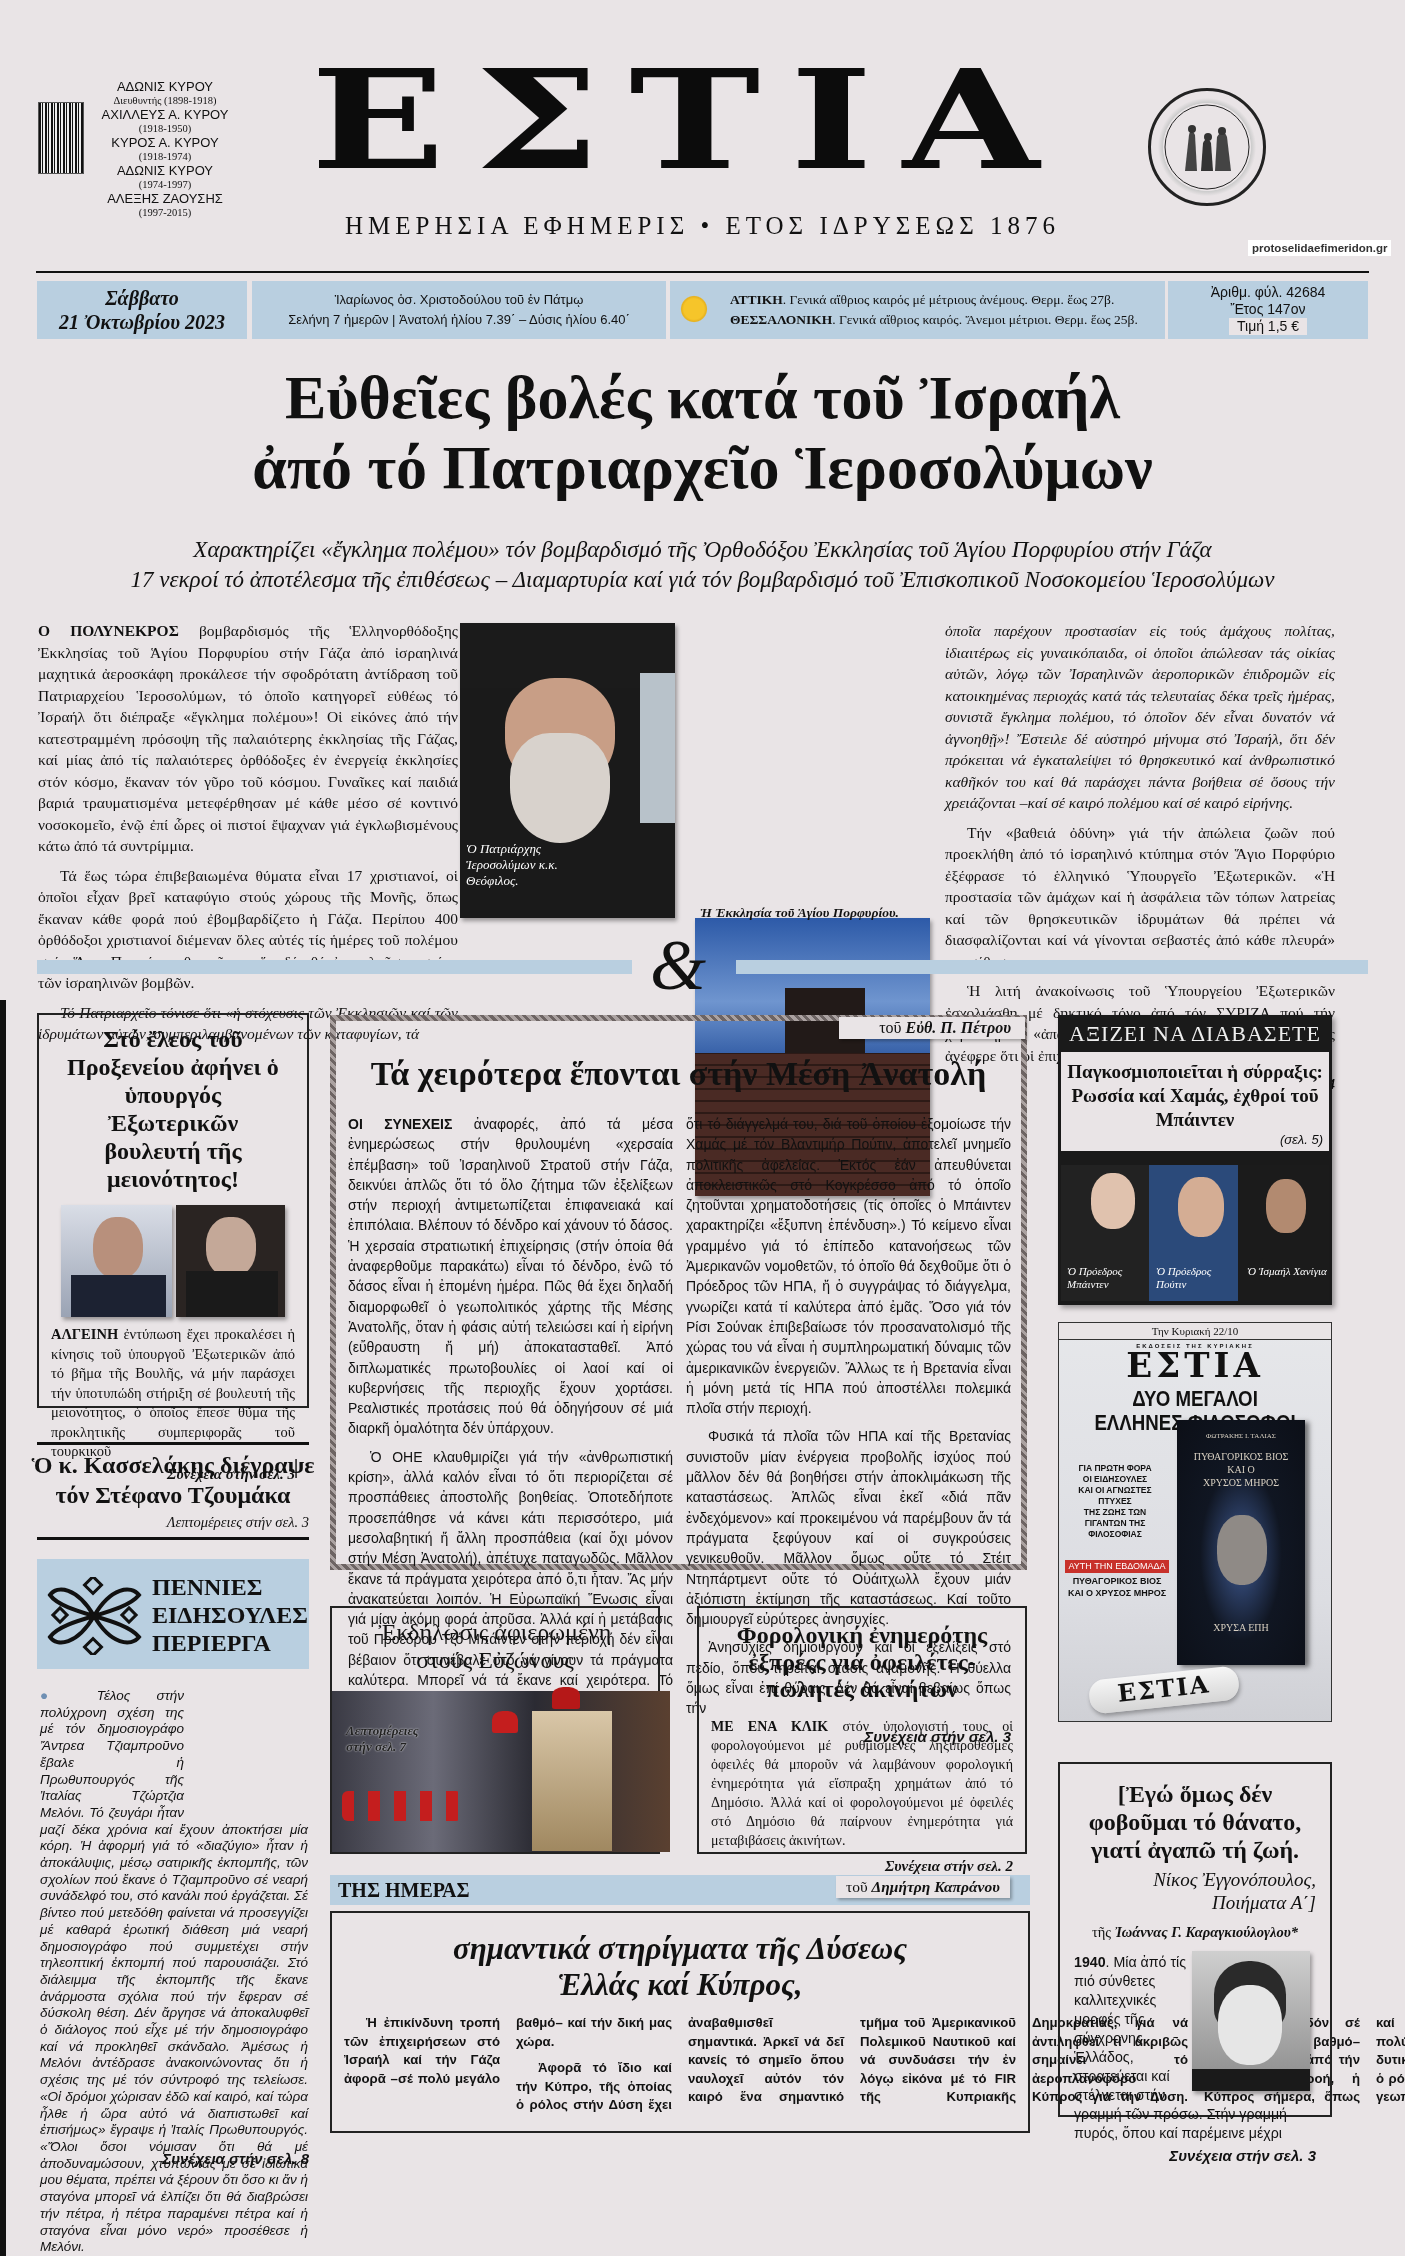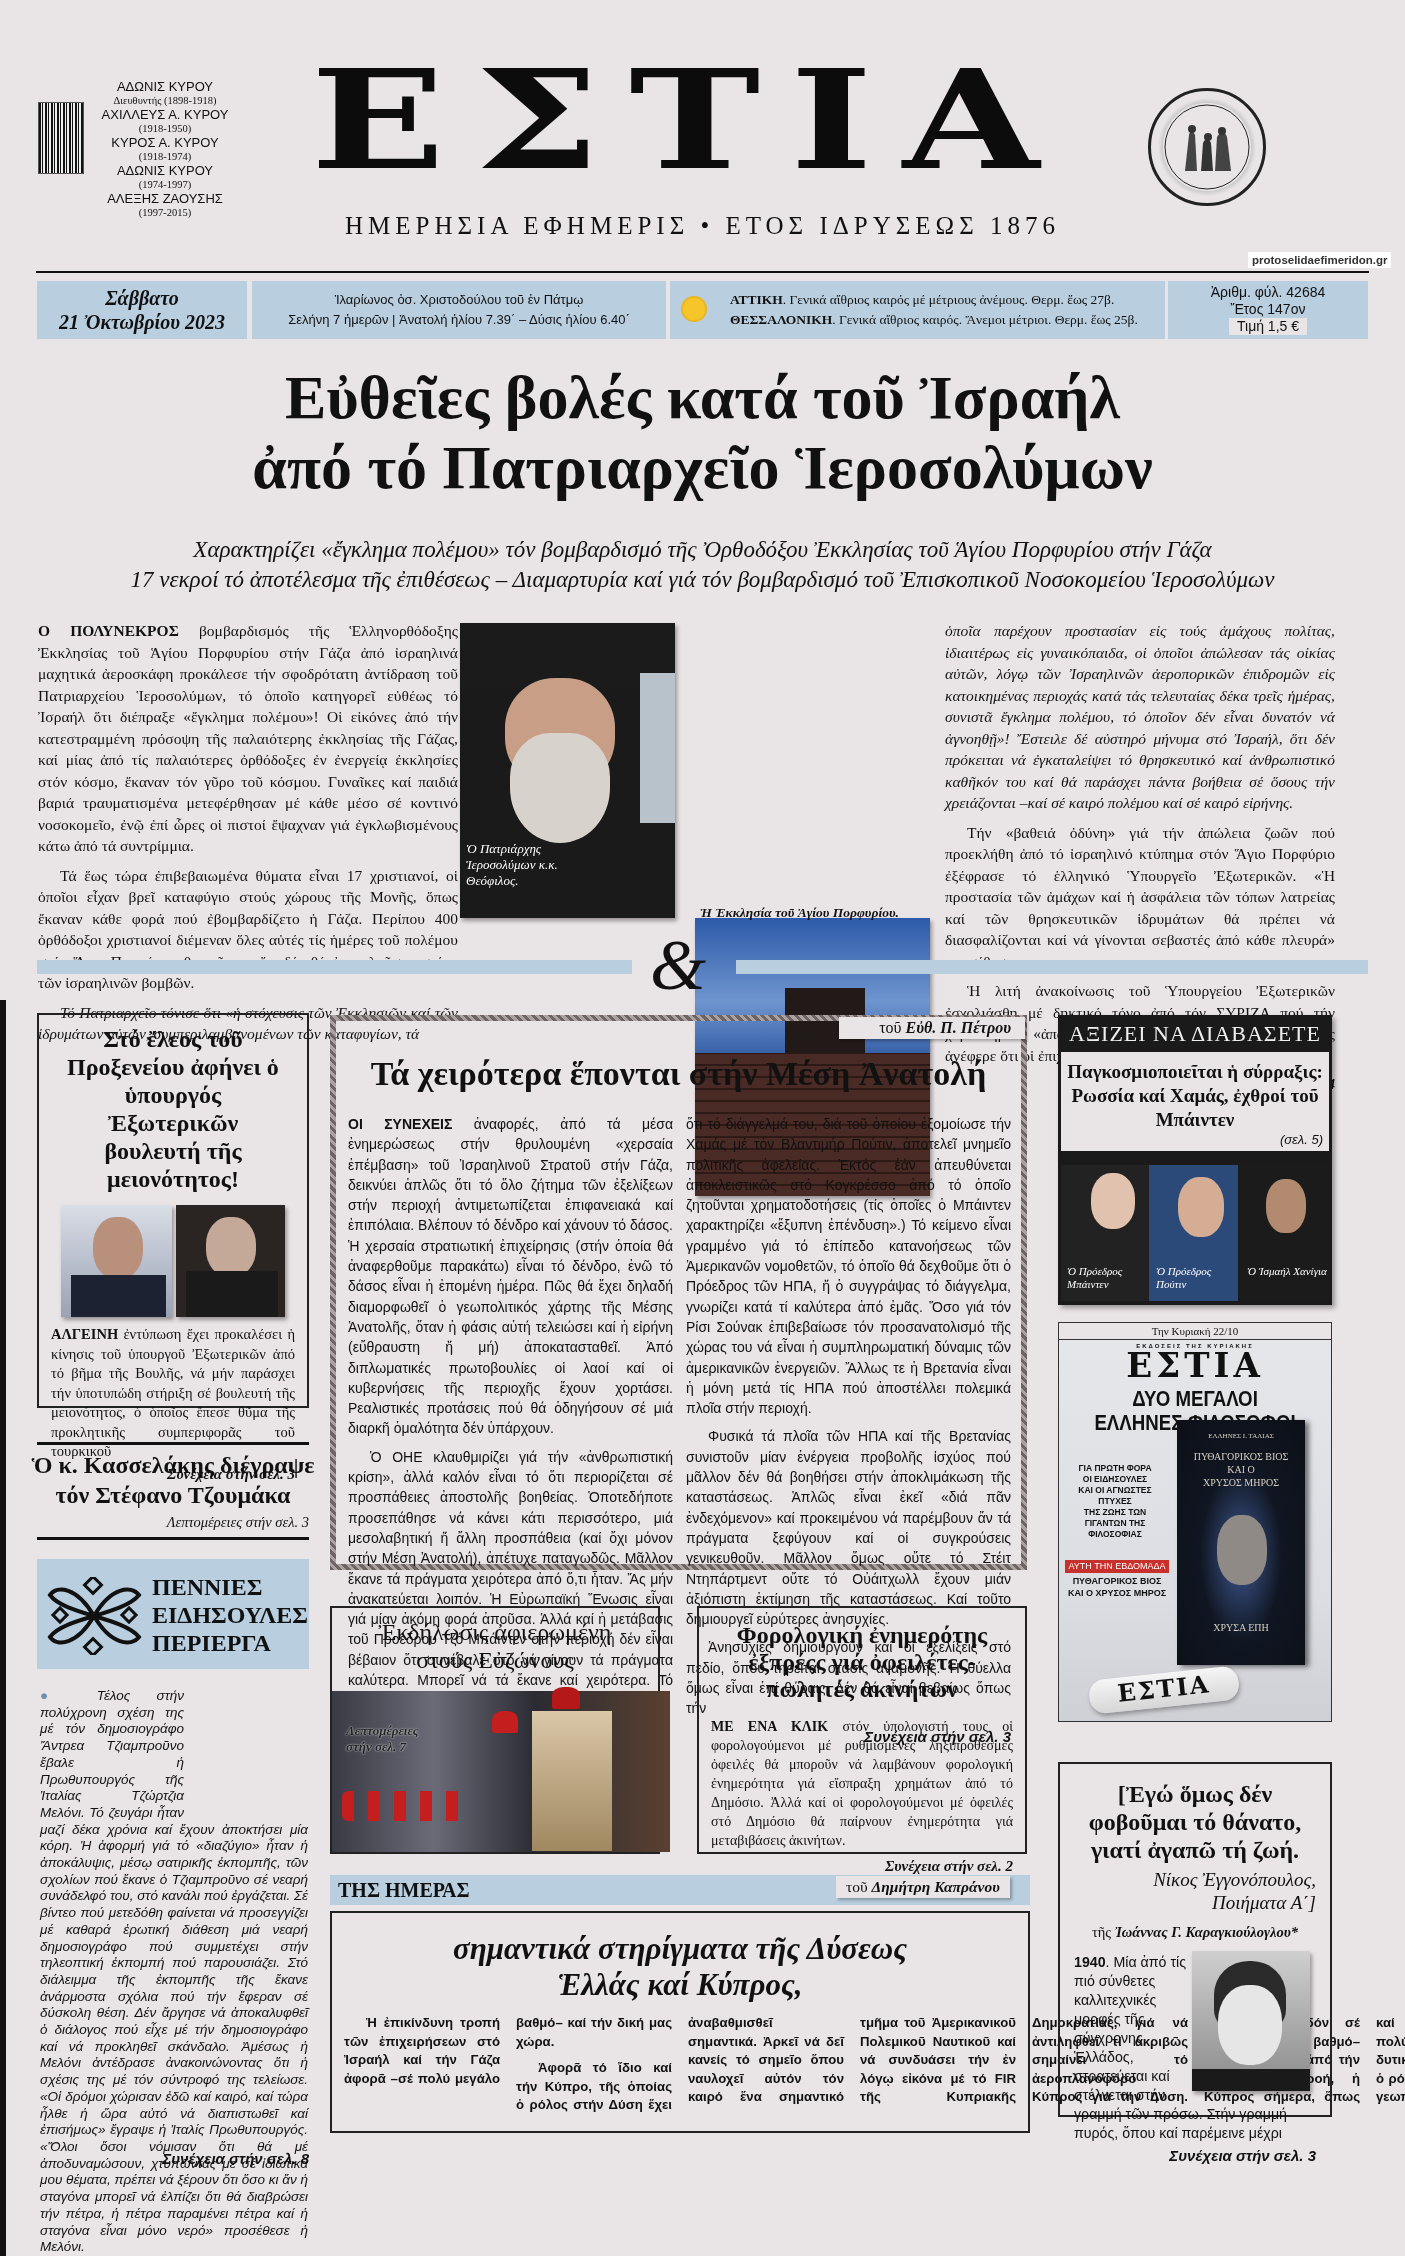--- a/index.html
+++ b/index.html
@@ -49,21 +49,21 @@
     <path d="M50 80 L52 52 Q56 44 60 52 L62 80Z" fill="#333"></path>
     <path d="M64 80 L66 46 Q72 36 76 46 L80 80Z" fill="#444"></path>
     <circle cx="41" cy="38" r="4" fill="#333"></circle>
     <circle cx="57" cy="46" r="4" fill="#333"></circle>
     <circle cx="71" cy="40" r="4" fill="#333"></circle>
   </svg>
 </div>
 
 <div class="abs" data-name="masthead-subtitle" style="left:345px;top:212px;width:720px;font-size:25px;letter-spacing:5px;white-space:nowrap;">ΗΜΕΡΗΣΙΑ ΕΦΗΜΕΡΙΣ • ΕΤΟΣ ΙΔΡΥΣΕΩΣ 1876</div>
 
-<div class="abs sans" data-name="watermark" style="left:1248px;top:240px;background:#fff;font-size:11.5px;font-weight:bold;color:#333;padding:2px 4px;margin-top:12px;">protoselidaefimeridon.gr</div>
+<div class="abs sans" data-name="watermark" style="left:1248px;top:240px;background:#fff;font-size:11.5px;font-weight:bold;color:#333;padding:2px 4px;">protoselidaefimeridon.gr</div>
 
 <div class="abs" data-name="masthead-rule" style="left:36px;top:271px;width:1333px;height:2px;background:#111;"></div>
 
 <div class="abs blue center" data-name="date-box" style="left:37px;top:281px;width:210px;height:58px;padding-top:5px;">
   <div class="b i" data-name="weekday" style="font-size:20px;line-height:24px;">Σάββατο</div>
   <div class="b i" data-name="date" style="font-size:20px;line-height:24px;">21 Ὀκτωβρίου 2023</div>
 </div>
 <div class="abs blue center sans" data-name="almanac-box" style="left:252px;top:281px;width:414px;height:58px;padding-top:9px;font-size:13px;line-height:20px;">
   <div data-name="saint-of-day">Ἱλαρίωνος ὁσ. Χριστοδούλου τοῦ ἐν Πάτμῳ</div>
   <div data-name="sun-times">Σελήνη 7 ἡμερῶν | Ἀνατολή ἡλίου 7.39΄ – Δύσις ἡλίου 6.40΄</div>
@@ -220,21 +220,21 @@
       <div>ΤΗΣ ΖΩΗΣ ΤΩΝ</div>
       <div>ΓΙΓΑΝΤΩΝ ΤΗΣ</div>
       <div>ΦΙΛΟΣΟΦΙΑΣ</div>
   </div>
   <div class="abs sans" data-name="promo-this-week" style="left:6px;top:237px;width:104px;background:#c8312b;color:#fff;font-size:9px;line-height:13px;text-align:center;">ΑΥΤΗ ΤΗΝ ΕΒΔΟΜΑΔΑ</div>
   <div class="abs center sans b" data-name="promo-this-week-title" style="left:6px;top:252px;width:104px;font-size:9px;line-height:12px;">
     <div>ΠΥΘΑΓΟΡΙΚΟΣ ΒΙΟΣ</div>
       <div>ΚΑΙ Ο ΧΡΥΣΟΣ ΜΗΡΟΣ</div>
   </div>
   <div class="abs" data-name="book-cover" style="left:118px;top:97px;width:128px;height:245px;background:radial-gradient(ellipse at 50% 55%,#3f5a93 0%,#101622 45%,#0c0f17 100%);box-shadow:4px 2px 5px rgba(0,0,0,0.5);color:#d8d0c2;text-align:center;">
-    <div data-name="book-author" style="font-size:7px;margin-top:12px;">ΕΛΛΗΝΕΣ Ι. ΤΑΛΙΑΣ</div>
+    <div data-name="book-author" style="font-size:7px;margin-top:12px;">ΦΩΤΡΑΚΗΣ Ι. ΤΑΛΙΑΣ</div>
     <div data-name="book-title" style="font-size:10px;line-height:13px;margin-top:10px;">
       <div>ΠΥΘΑΓΟΡΙΚΟΣ ΒΙΟΣ</div>
         <div>ΚΑΙ Ο</div>
         <div>ΧΡΥΣΟΣ ΜΗΡΟΣ</div>
     </div>
     <div class="abs" style="left:40px;top:95px;width:50px;height:70px;border-radius:45%;background:#8f8a86;"></div>
     <div class="abs" data-name="book-subtitle" style="left:0;top:202px;width:128px;font-size:10px;">ΧΡΥΣΑ ΕΠΗ</div>
   </div>
   <div class="abs" data-name="rolled-newspaper" style="left:30px;top:350px;width:150px;height:34px;border-radius:16px;background:linear-gradient(180deg,#f6f6f6,#d6d6d6);transform:rotate(-6deg);box-shadow:1px 3px 4px rgba(0,0,0,0.3);">
     <div class="center" style="font-family:'DejaVu Serif',serif;font-weight:bold;font-size:24px;line-height:32px;letter-spacing:2px;">ΕΣΤΙΑ</div>

